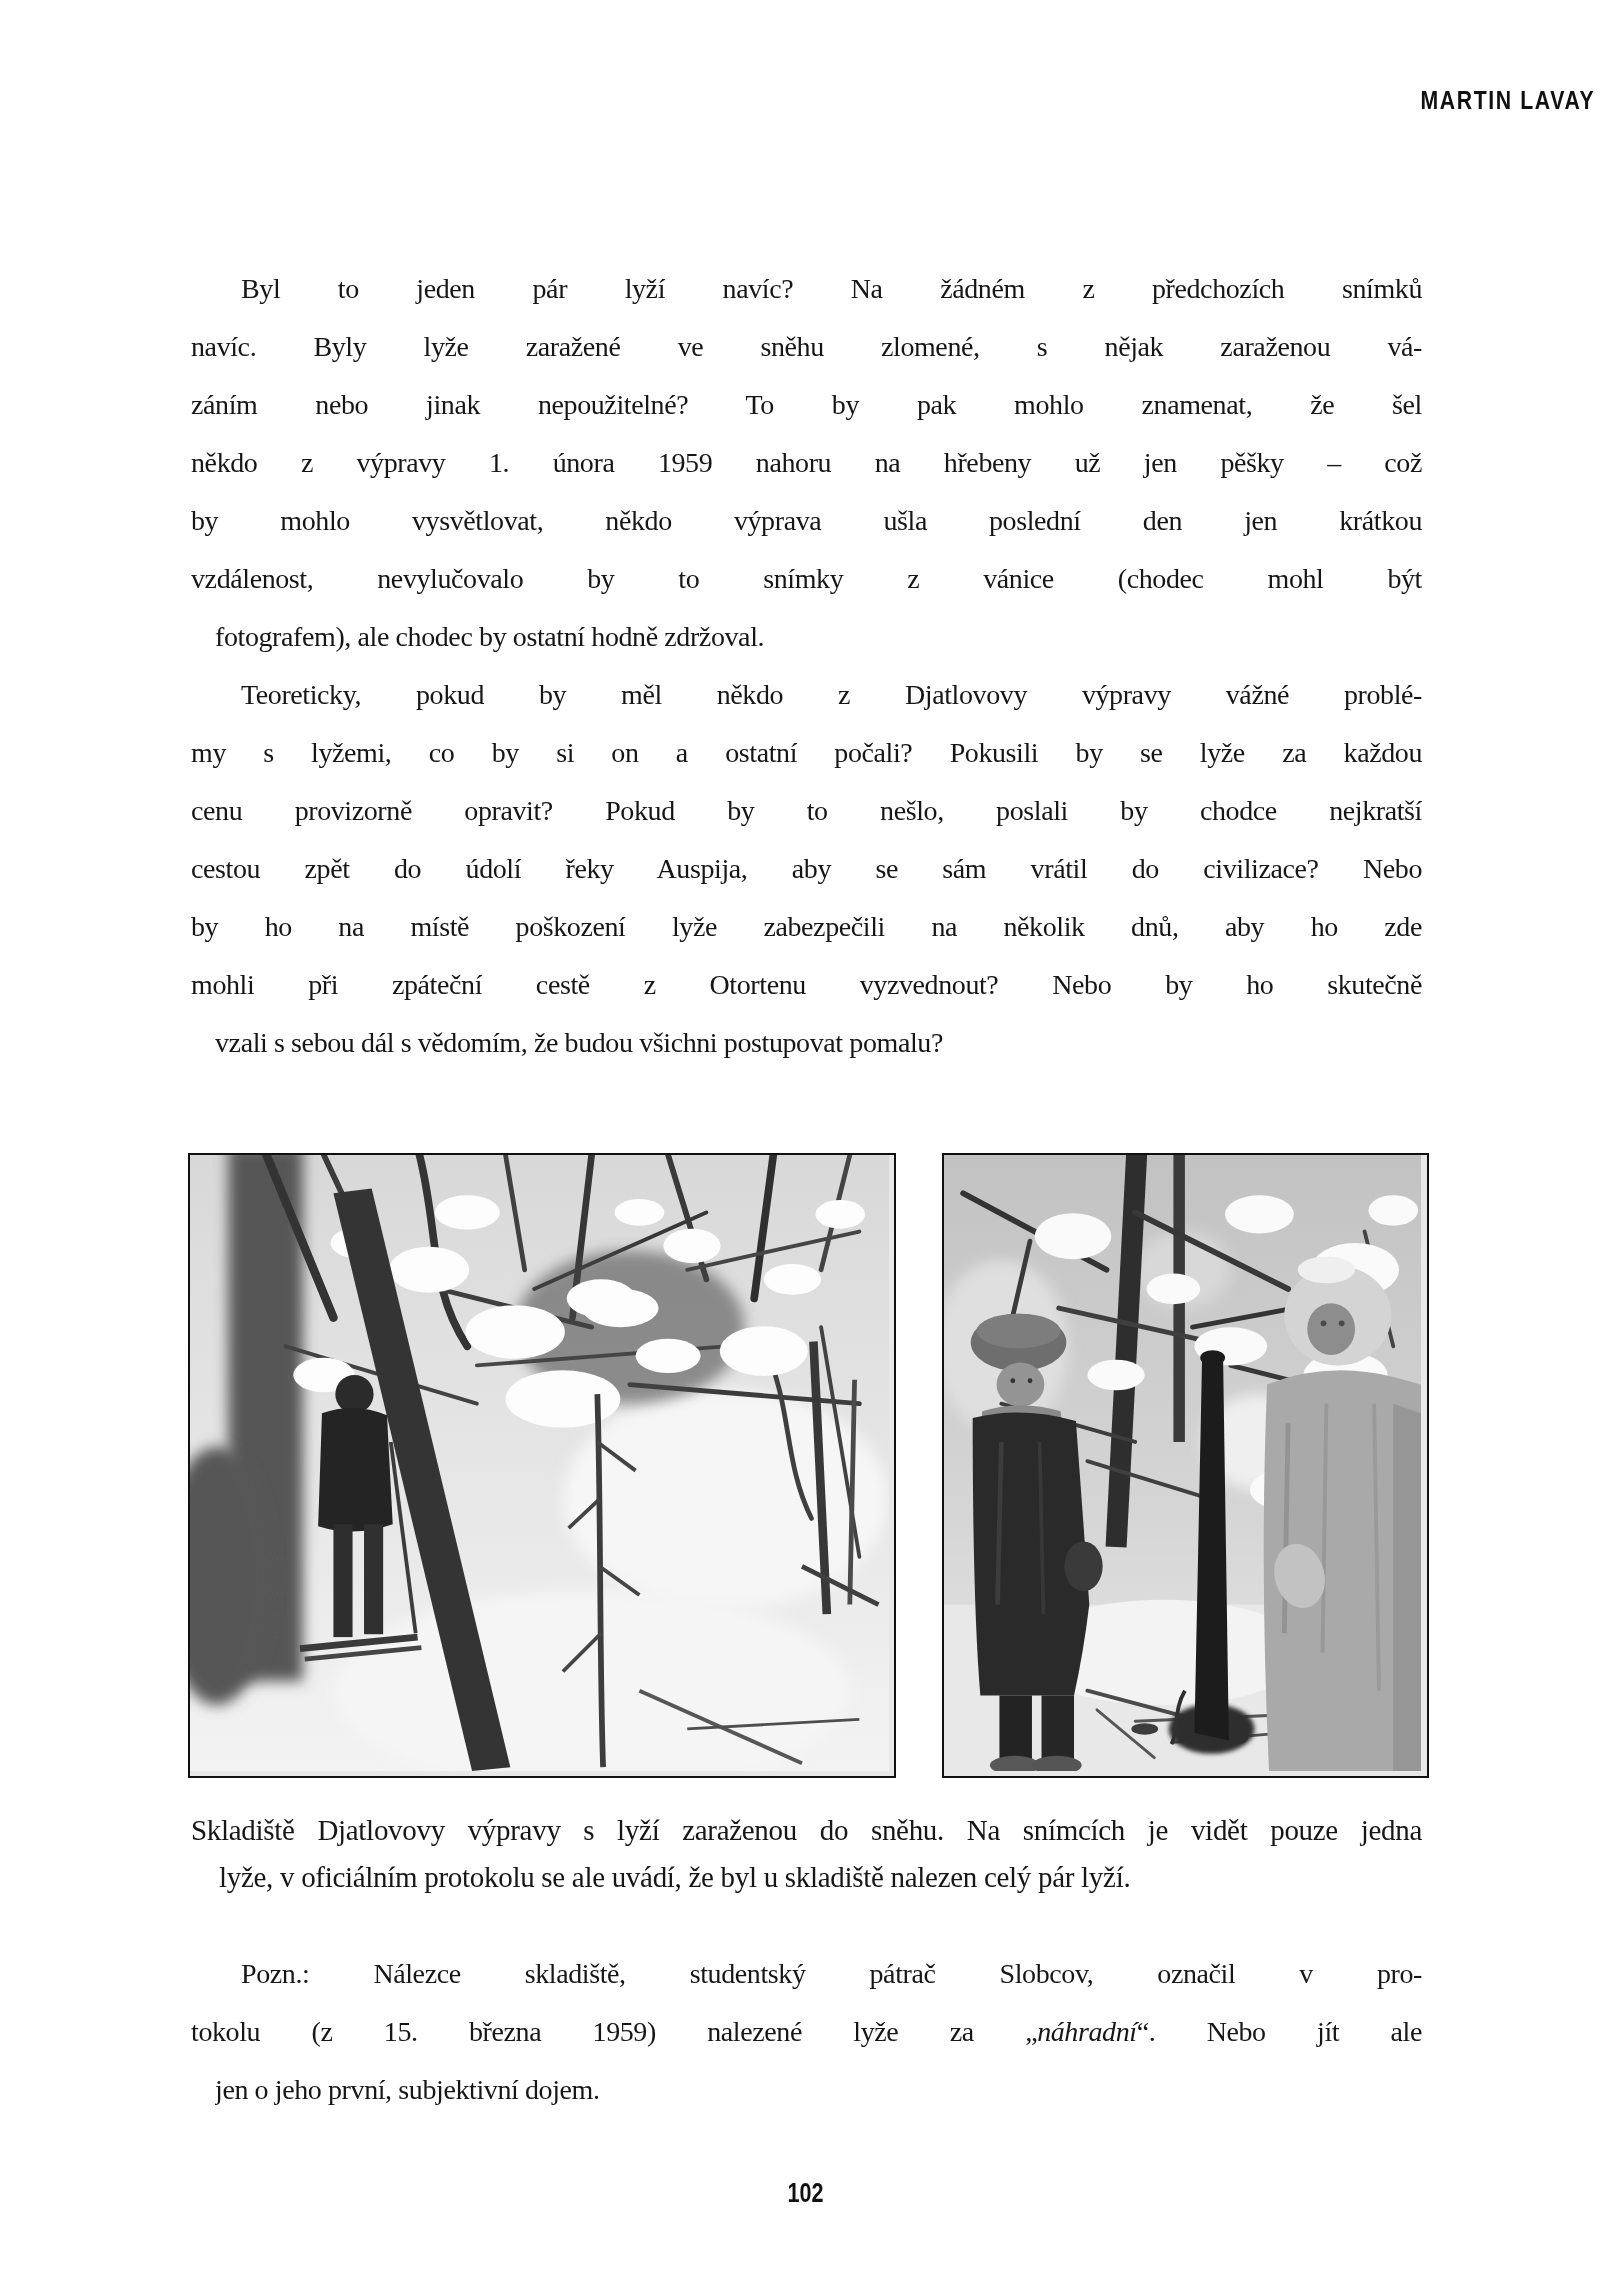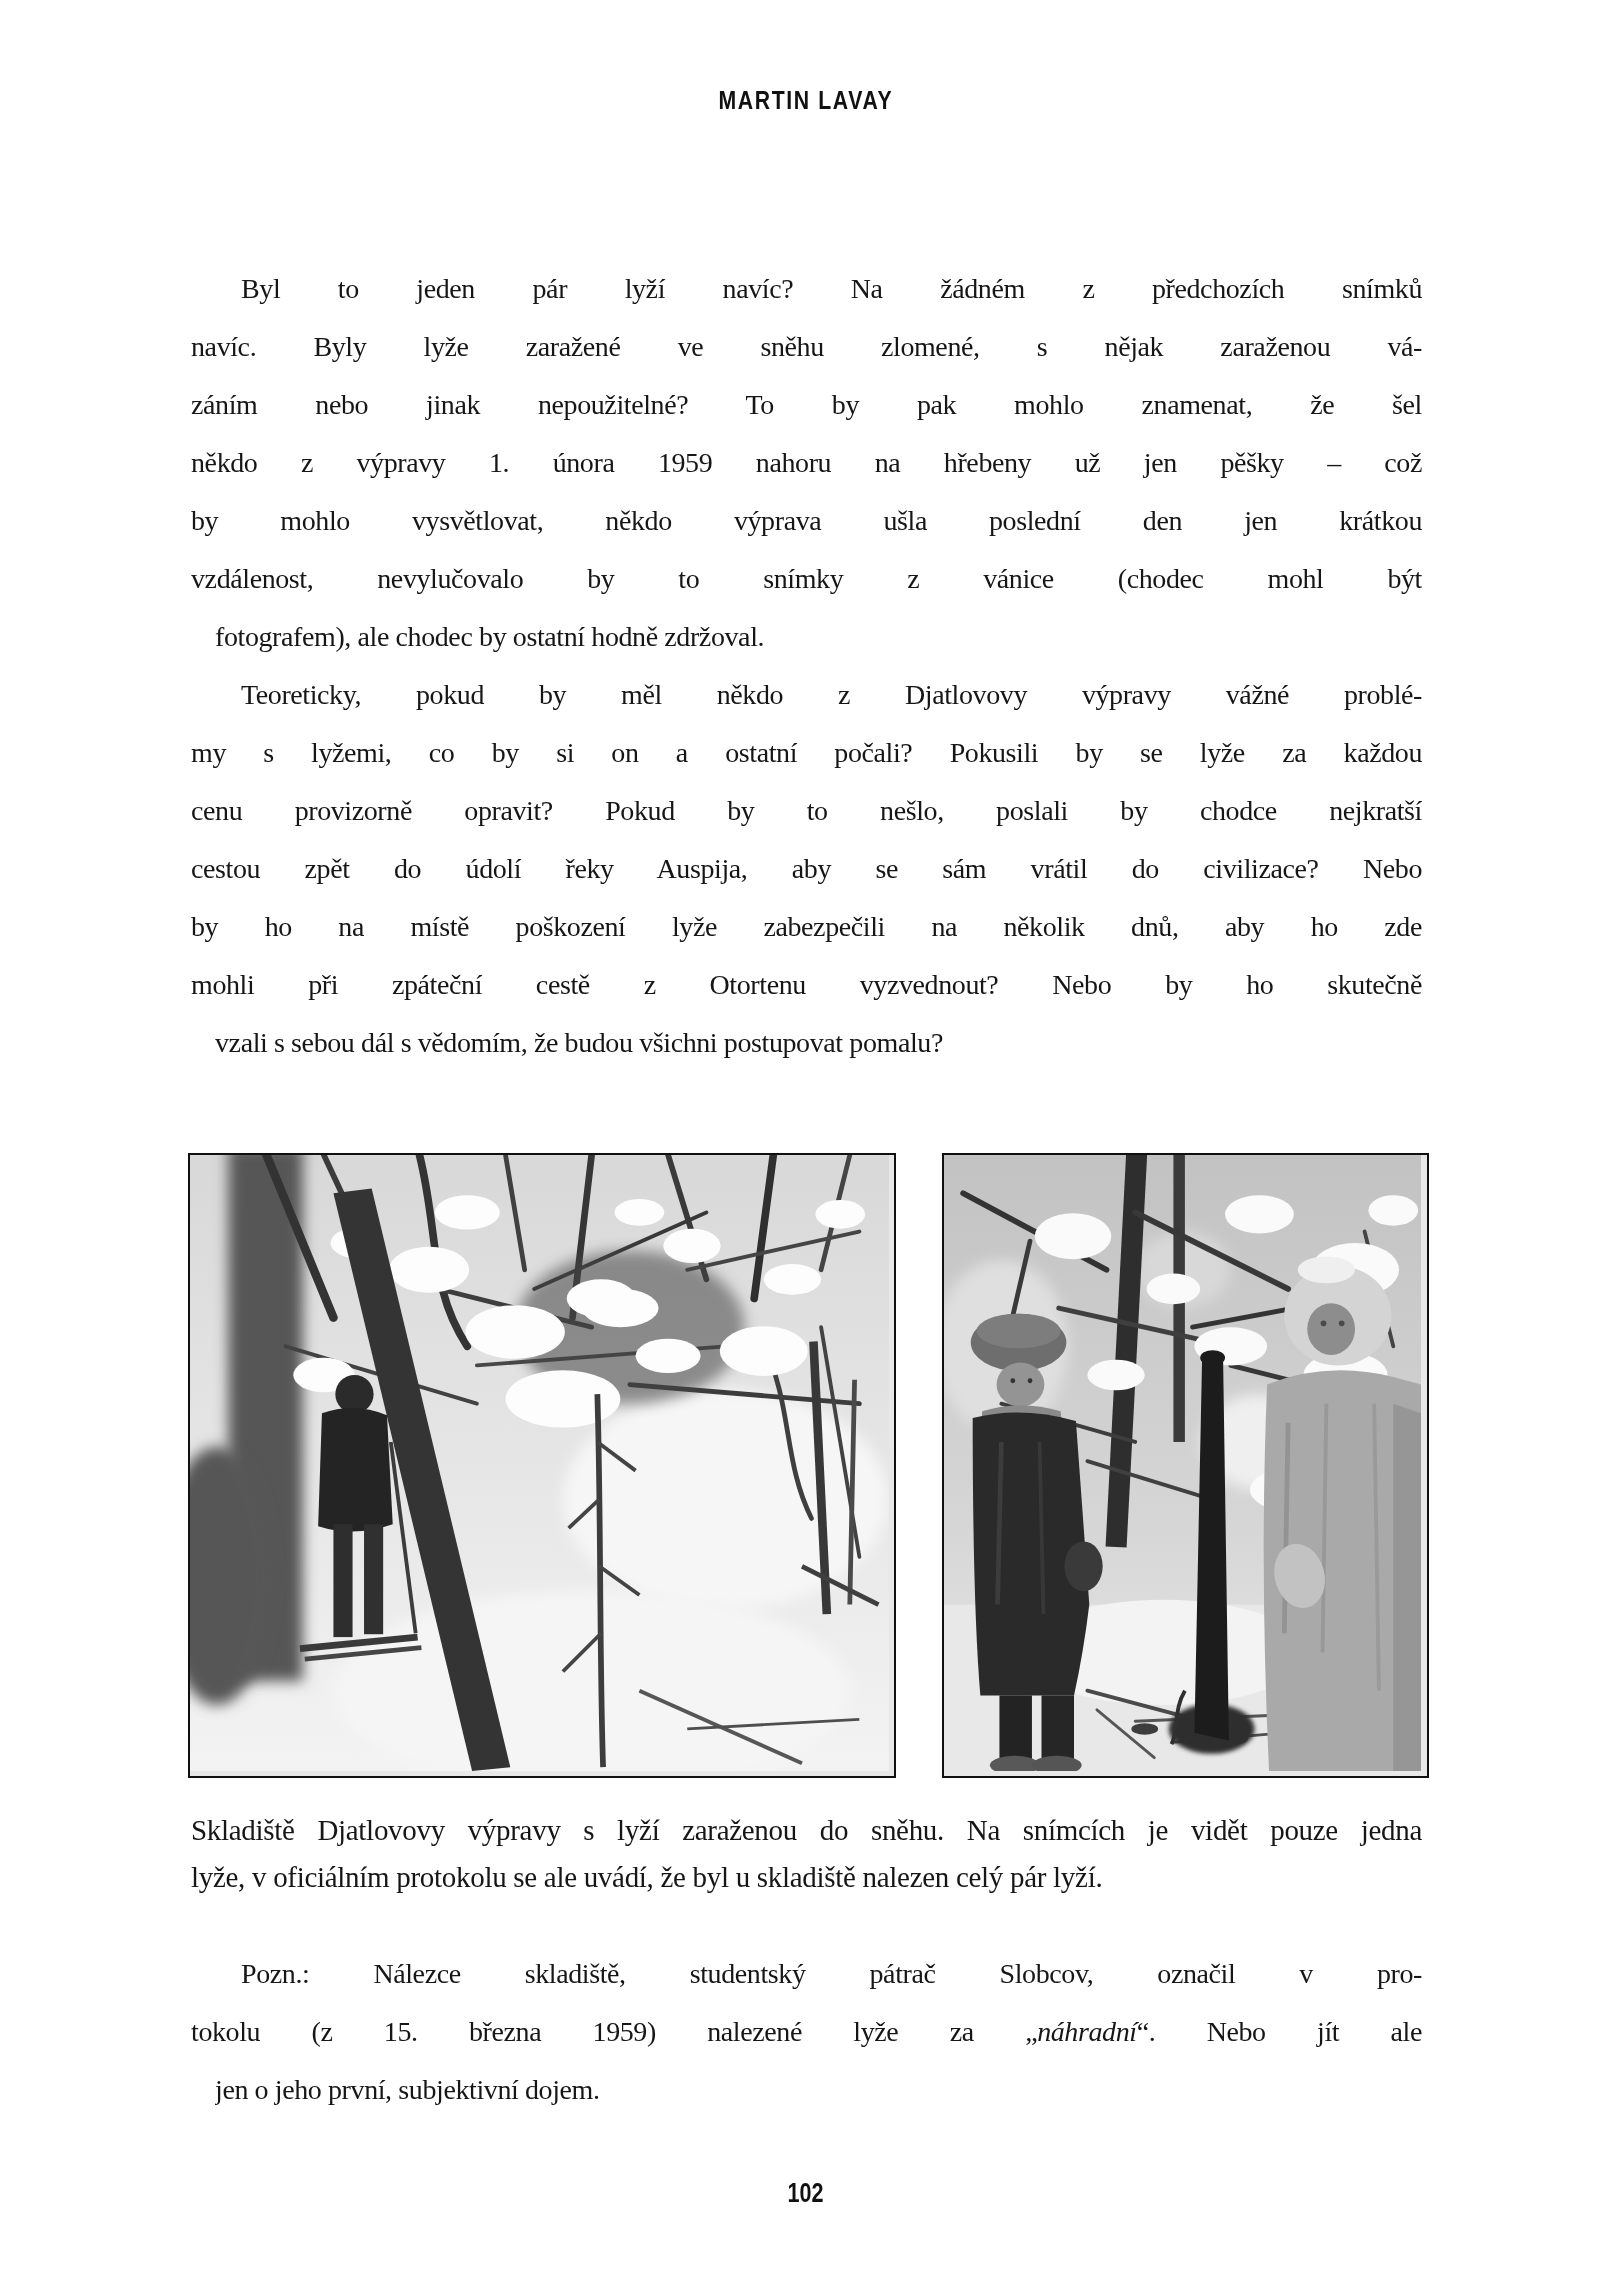--- a/index.html
+++ b/index.html
@@ -6,21 +6,21 @@
   #page{
     position:relative;
     width:1611px;height:2287px;
     background:#ffffff;
     overflow:hidden;
     font-family:"Liberation Serif", serif;
     color:#161616;
   }
   .hdr{
     position:absolute;top:86px;left:0;width:100%;
-    text-align:center;
+    text-align:right;
     font-family:"Liberation Sans", sans-serif;
     font-weight:bold;font-size:25px;letter-spacing:1.9px;color:#111;
   }
   .hdr span{display:inline-block;transform:scaleX(0.85);}
   .textblock{
     position:absolute;left:191px;width:1231px;
   }
   .bline{
     height:58px;line-height:58px;font-size:28px;letter-spacing:-0.4px;
     text-align:justify;text-align-last:justify;text-justify:inter-word;
@@ -38,21 +38,21 @@
   .photo svg{display:block;filter:blur(0.7px);}
   #photoL{left:188px;width:704px;height:621px;}
   #photoR{left:942px;width:483px;height:621px;}
   .capblock{
     position:absolute;left:191px;width:1231px;top:1807px;
   }
   .cline{
     height:47px;line-height:47px;font-size:29px;letter-spacing:-0.3px;
     text-align:justify;text-align-last:justify;overflow:hidden;
   }
-  .cline.last{text-align-last:left;}
+  .cline.last{text-align-last:left;margin-left:28px;}
   .pnum{
     position:absolute;top:2178px;left:0;width:100%;text-align:center;
     font-family:"Liberation Sans", sans-serif;
     font-weight:bold;font-size:27px;color:#111;
   }
   .pnum span{display:inline-block;transform:scaleX(0.8);}
 </style>
 </head>
 <body>
 

